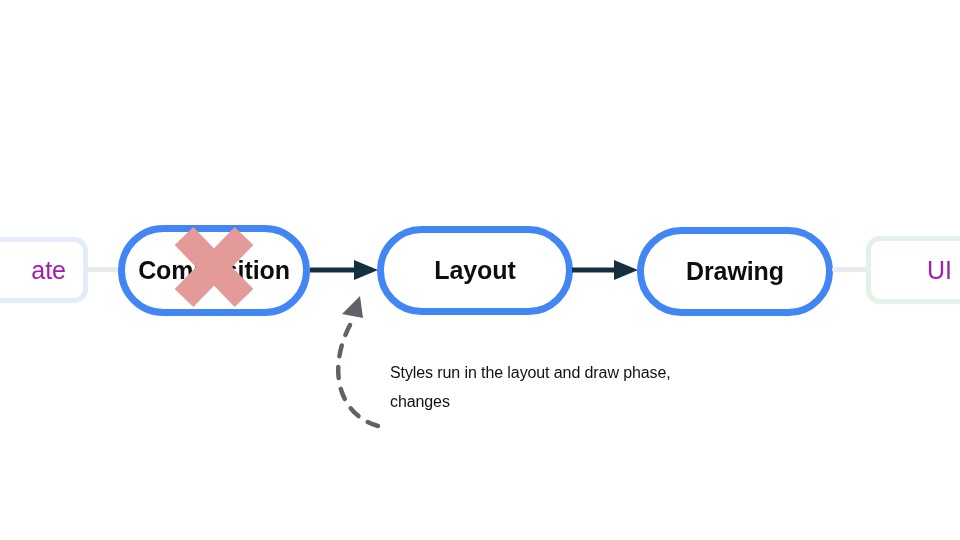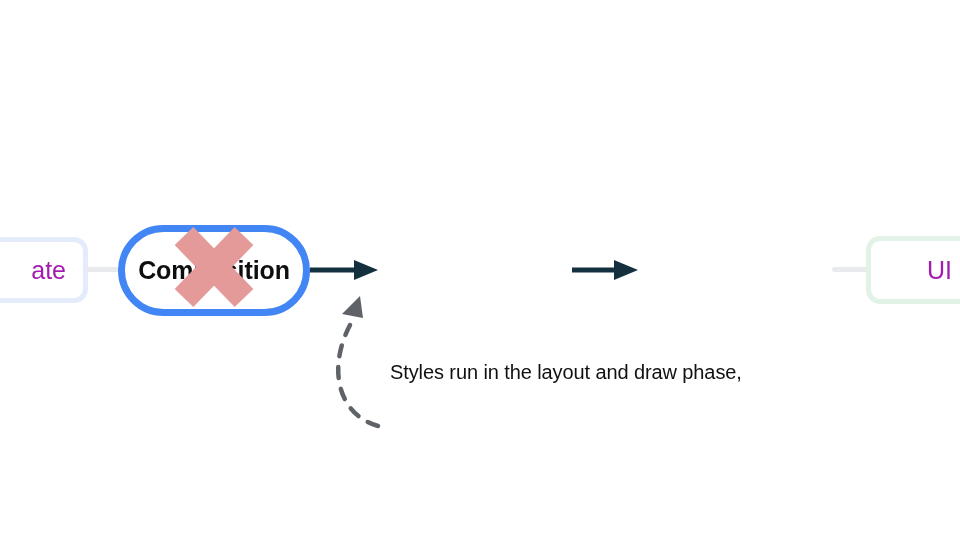--- a/index.html
+++ b/index.html
@@ -148,21 +148,21 @@
   }
 
   
   #annotation {
     position: absolute;
     left: 390px;
     top: 358px;
     width: 470px;
   }
   #annotation .line {
-    font-size: 20px;
+    font-size: 16px;
     font-weight: 400;
     color: #111111;
     line-height: 29px;
     letter-spacing: -0.1px;
     white-space: nowrap;
   }
 </style>
 </head>
 <body>
 
@@ -183,35 +183,42 @@
       <line x1="18" y1="14" x2="78" y2="76"></line>
       <line x1="78" y1="14" x2="18" y2="76"></line>
     </g>
   </svg>
 
   <svg class="arrow" id="arrow-comp-layout" viewBox="0 0 72 24">
     <line x1="2" y1="12" x2="50" y2="12" stroke="#14303f" stroke-width="5"></line>
     <polygon points="46,2 70,12 46,22" fill="#14303f"></polygon>
   </svg>
 
+  <div class="pill" id="pill-layout">
+    <span class="pill-label">Layout</span>
+  </div>
 
   <svg class="arrow" id="arrow-layout-draw" viewBox="0 0 70 24">
     <line x1="2" y1="12" x2="48" y2="12" stroke="#14303f" stroke-width="5"></line>
     <polygon points="44,2 68,12 44,22" fill="#14303f"></polygon>
   </svg>
 
+  <div class="pill" id="pill-drawing">
+    <span class="pill-label">Drawing</span>
+  </div>
 
   <div class="grey-link" id="link-ui"></div>
 
   <div class="ghost-box" id="ghost-ui">
     <span class="ghost-label">UI</span>
   </div>
 
   <svg id="callout-curve" viewBox="0 0 80 142">
     <path d="M 58 134 C 16 122 6 72 34 26" fill="none" stroke="#5f6368" stroke-width="4.5" stroke-linecap="round" stroke-dasharray="11 11"></path>
     <polygon points="40,4 43,26 22,22" fill="#5f6368"></polygon>
   </svg>
 
   <div id="annotation">
     <div class="line">Styles run in the layout and draw phase,</div>
+    <div class="line">changes</div>
   </div>
 
 </div>
 
 </body></html>

